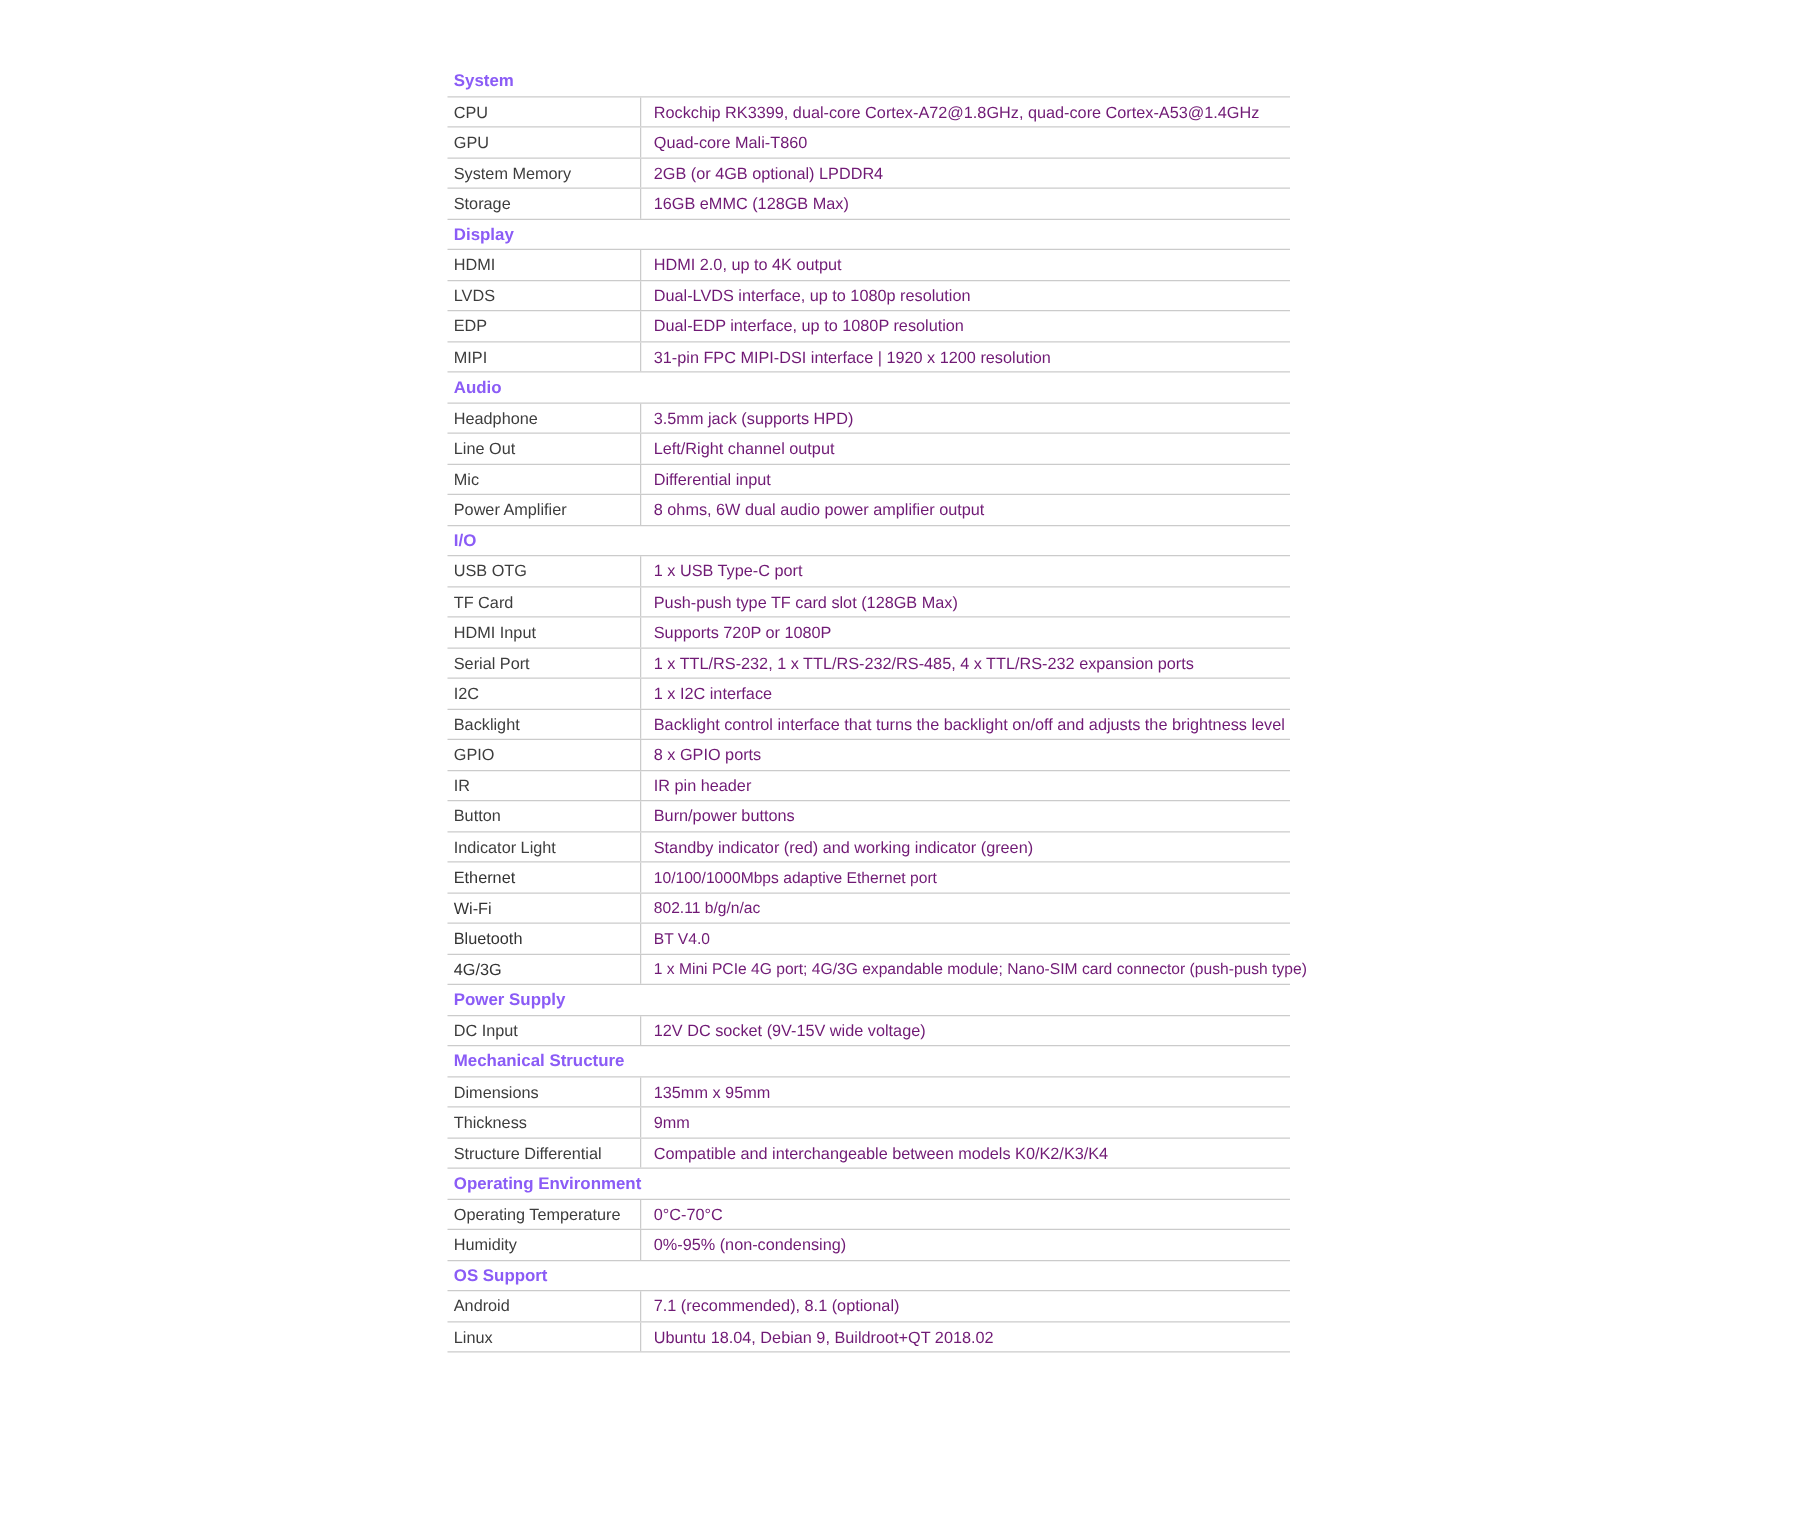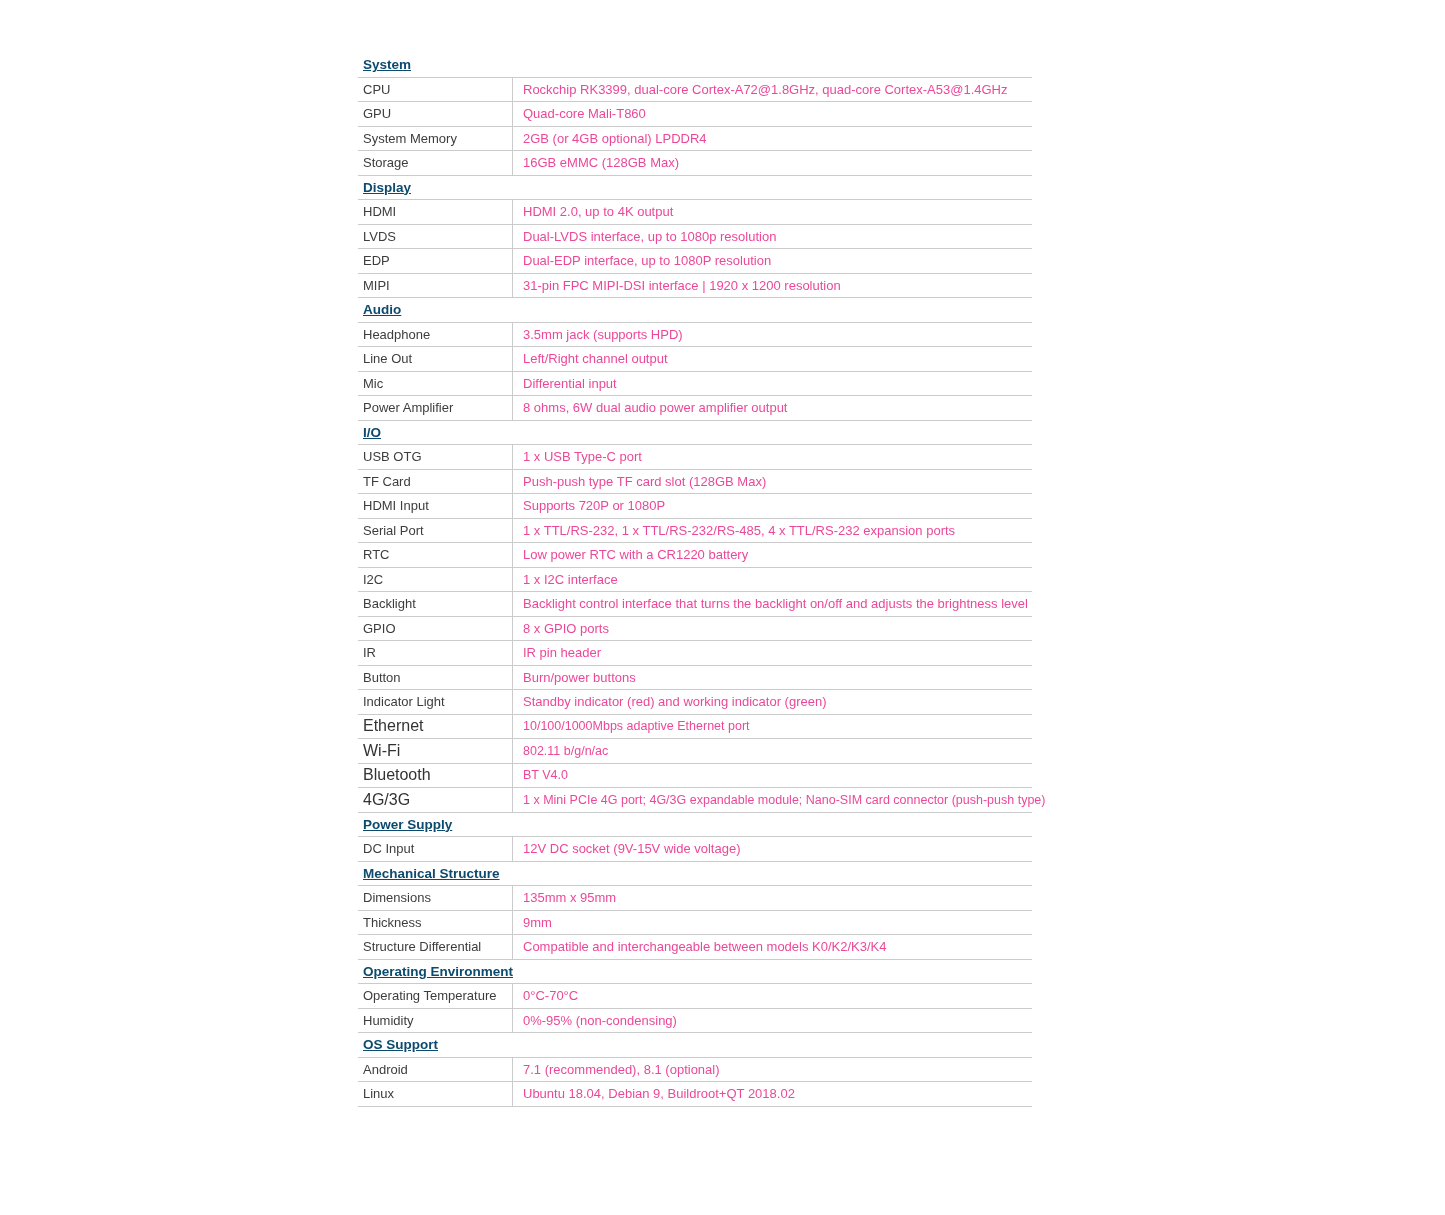--- a/index.html
+++ b/index.html
@@ -20,24 +20,23 @@
     top: 53px;
     width: 674px;
   }
   .section-title {
     box-sizing: border-box;
     height: 24.5px;
     line-height: 23px;
     border-bottom: 1px solid #cbcbcb;
     font-size: 13.5px;
     font-weight: bold;
-    color: #0c4a6e;
+    color: #8b5cf6;
     padding-left: 5px;
     white-space: nowrap;
-    text-decoration: underline;
   }
   .row {
     box-sizing: border-box;
     height: 24.5px;
     display: flex;
     align-items: stretch;
     border-bottom: 1px solid #cbcbcb;
   }
   .label {
     box-sizing: border-box;
@@ -51,26 +50,26 @@
     white-space: nowrap;
   }
   .value {
     box-sizing: border-box;
     flex: 1 1 auto;
     display: flex;
     align-items: center;
     border-left: 1px solid #cbcbcb;
     padding-left: 10px;
     font-size: 13px;
-    color: #ec4899;
+    color: #701a75;
     white-space: nowrap;
     overflow: visible;
   }
   .row.emphasis .label {
-    font-size: 16px;
+    font-size: 13px;
     color: #333333;
   }
   .row.emphasis .value {
     font-size: 12.5px;
   }
 </style>
 </head>
 <body>
 
 <div class="spec-table">
@@ -136,24 +135,20 @@
     </div>
     <div class="row">
       <div class="label">HDMI Input</div>
       <div class="value">Supports 720P or 1080P</div>
     </div>
     <div class="row">
       <div class="label">Serial Port</div>
       <div class="value">1 x TTL/RS-232, 1 x TTL/RS-232/RS-485, 4 x TTL/RS-232 expansion ports</div>
     </div>
     <div class="row">
-      <div class="label">RTC</div>
-      <div class="value">Low power RTC with a CR1220 battery</div>
-    </div>
-    <div class="row">
       <div class="label">I2C</div>
       <div class="value">1 x I2C interface</div>
     </div>
     <div class="row">
       <div class="label">Backlight</div>
       <div class="value">Backlight control interface that turns the backlight on/off and adjusts the brightness level</div>
     </div>
     <div class="row">
       <div class="label">GPIO</div>
       <div class="value">8 x GPIO ports</div>

